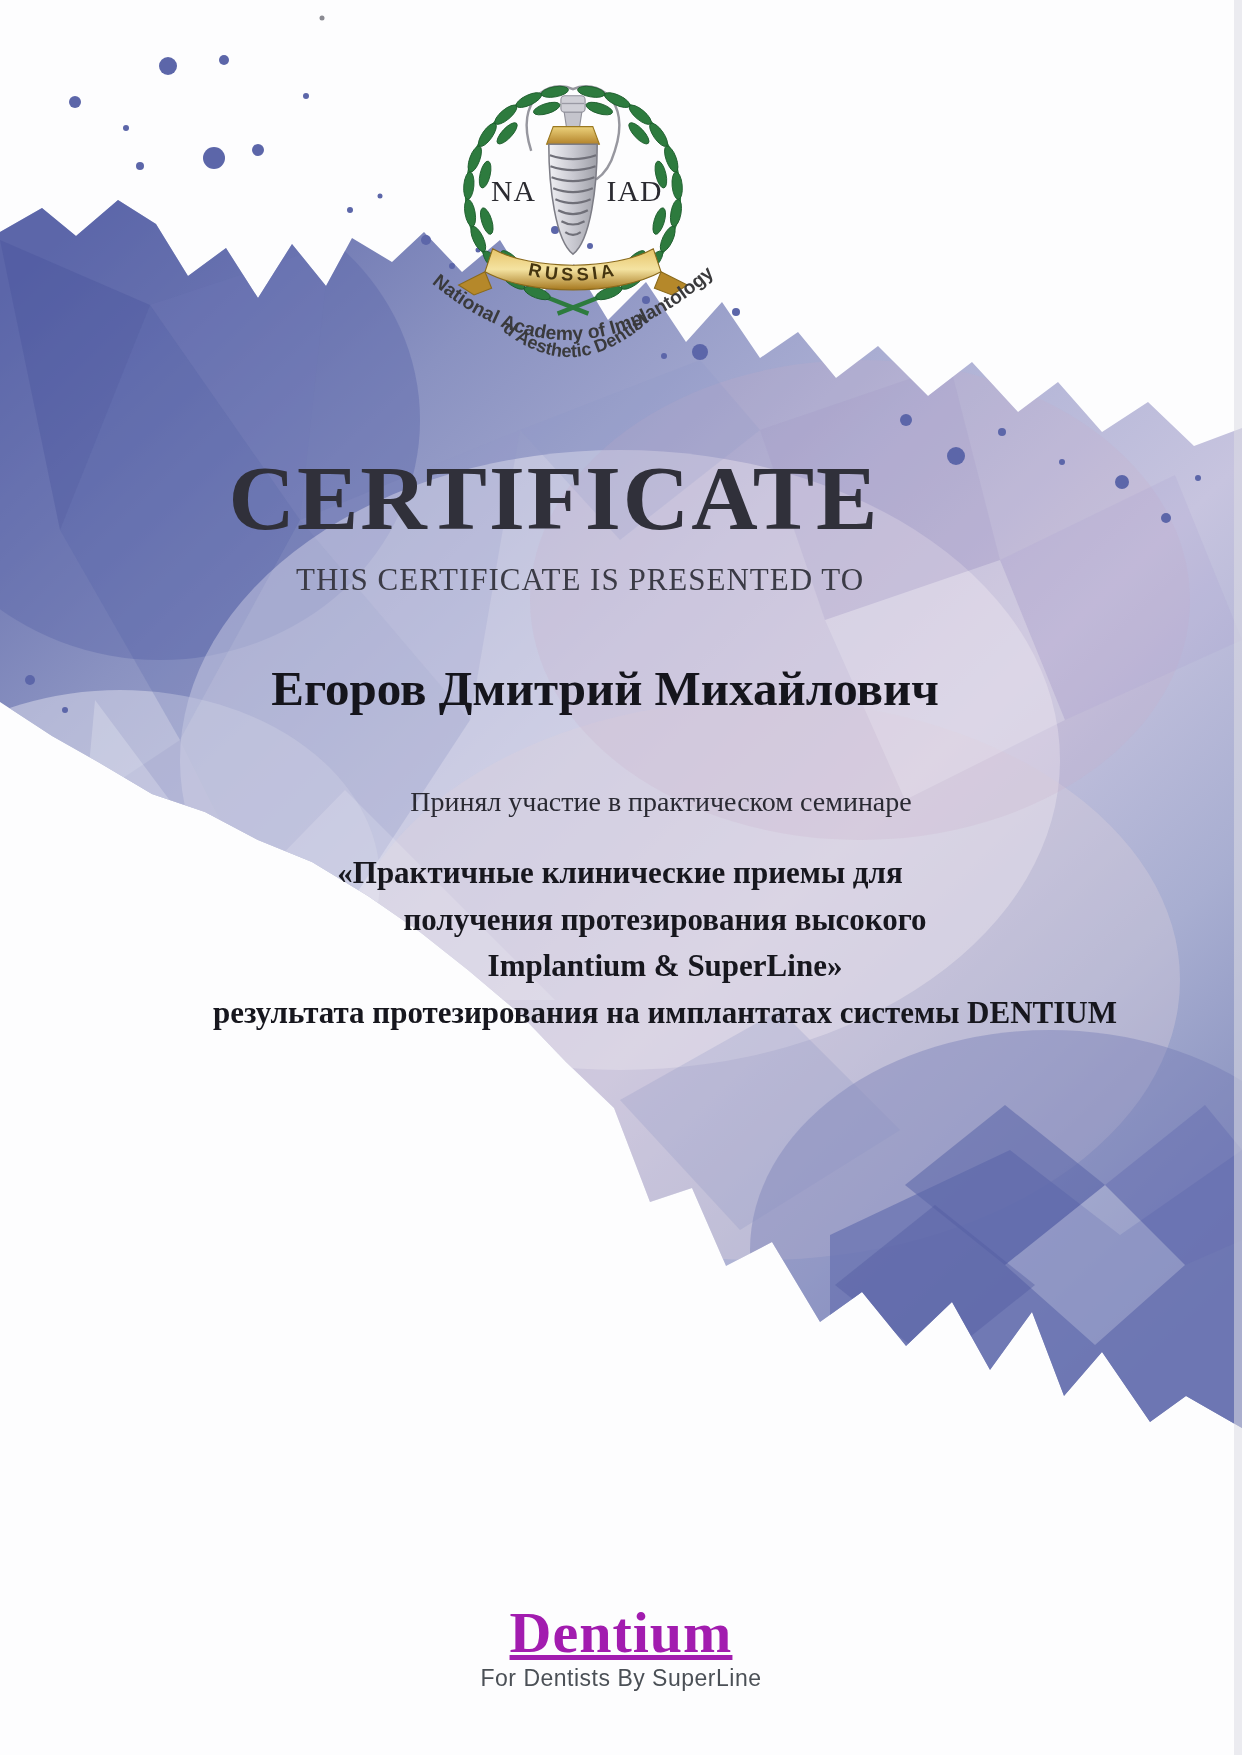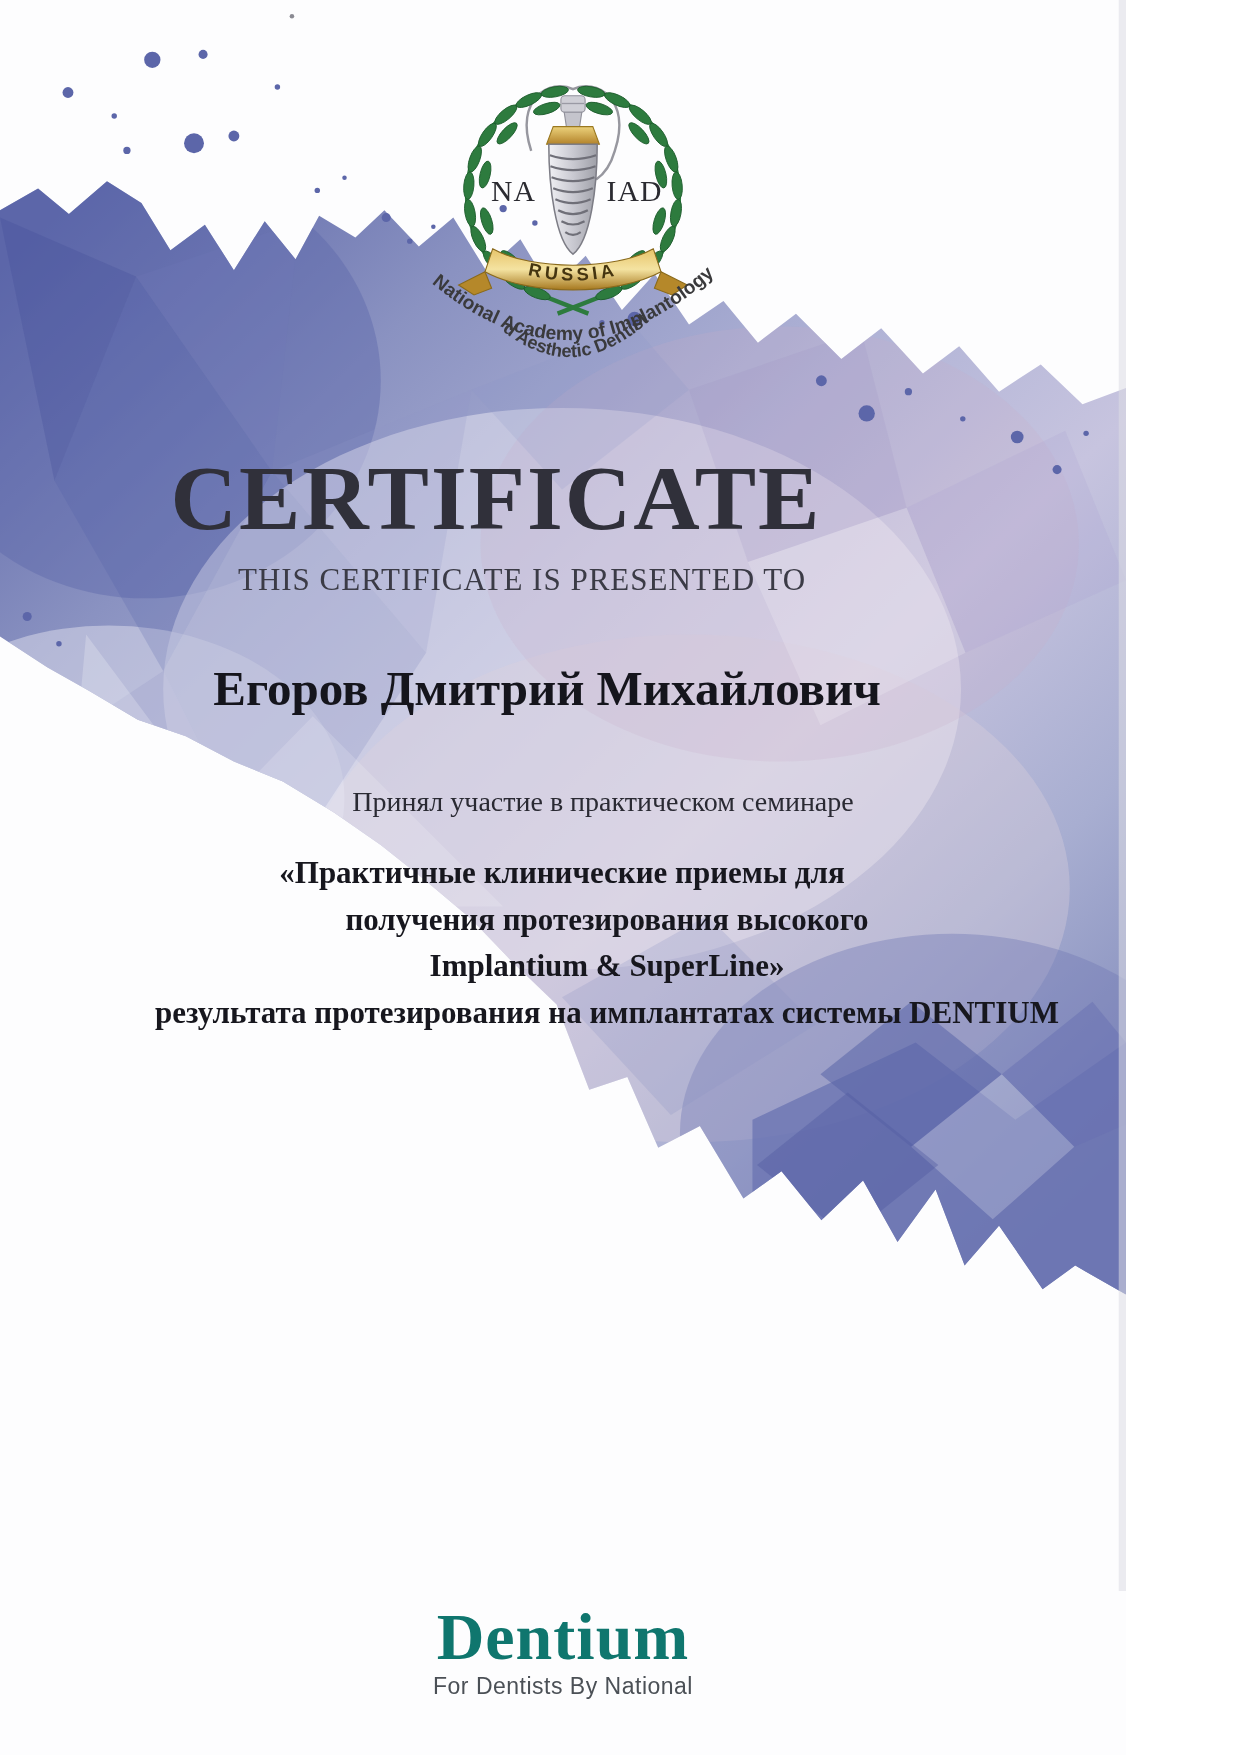--- a/index.html
+++ b/index.html
@@ -1,34 +1,34 @@
 <!DOCTYPE html>
 <html><head>
 <meta charset="utf-8">
 <style>
   html,body{margin:0;padding:0;background:#ffffff;}
   .page{
-    position:relative;width:1126px;height:1755px;overflow:hidden;
+    position:relative;width:1242px;height:1755px;overflow:hidden;
     background:#fdfdfe;font-family:"Liberation Serif","DejaVu Serif",serif;
   }
   .bg{position:absolute;inset:0;z-index:0;}
   .logo{position:absolute;left:408px;top:76px;width:330px;z-index:2;}
   .textblock{position:absolute;width:100%;text-align:center;z-index:3;color:#1d1d24;}
   .title{top:452px;left:-67px;font-size:92px;font-weight:700;letter-spacing:2px;color:#30303a;line-height:1;}
   .presented{top:562px;left:-41px;font-size:31px;letter-spacing:1px;color:#3b3b46;}
   .recipient{top:660px;left:-16px;font-size:49px;font-weight:700;color:#15151c;}
   .participation{top:786px;left:0;font-size:28px;color:#2a2a33;padding-left:40px;}
   .seminar{top:850px;left:0;font-size:31px;font-weight:700;line-height:46.5px;color:#17171e;padding-left:44px;}
   .seminar .l1{position:relative;left:-45px;}
   .author{position:absolute;left:251px;top:1082px;z-index:3;font-size:32px;font-weight:700;color:#111118;}
   .author .rule{display:inline-block;border-bottom:3px solid #15151a;padding:0 12px 3px 0;}
   .author .aname{margin-left:14px;}
   .date{position:absolute;top:1408px;right:205px;z-index:3;font-size:33px;font-weight:700;color:#15151c;}
   .footer{position:absolute;top:1604px;left:0;width:100%;text-align:center;z-index:3;}
-  .brand{font-size:66px;font-weight:700;letter-spacing:1px;color:#0f766e;line-height:1;}
+  .brand{font-size:58px;font-weight:700;letter-spacing:1px;color:#a21caf;line-height:1;text-decoration:underline;}
   .tagline{font-family:"Liberation Sans","DejaVu Sans",sans-serif;font-size:23px;color:#4b5056;letter-spacing:0.5px;margin-top:3px;}
 </style>
 </head>
 <body>
 
 <div class="page">
 
   <svg class="bg" viewBox="0 0 1242 1755" preserveAspectRatio="none">
     <defs>
       <linearGradient id="splashGrad" gradientUnits="userSpaceOnUse" x1="60" y1="240" x2="1150" y2="1380">
@@ -222,16 +222,16 @@
     <div class="l1">«Практичные клинические приемы для</div>
     <div>получения протезирования высокого</div>
     <div>Implantium &amp; SuperLine»</div>
     <div>результата протезирования на имплантатах системы DENTIUM</div>
   </div>
 
 
 
   <div class="footer">
     <div class="brand">Dentium</div>
-    <div class="tagline">For Dentists By National</div>
+    <div class="tagline">For Dentists By SuperLine</div>
   </div>
 
 </div>
 
 </body></html>

